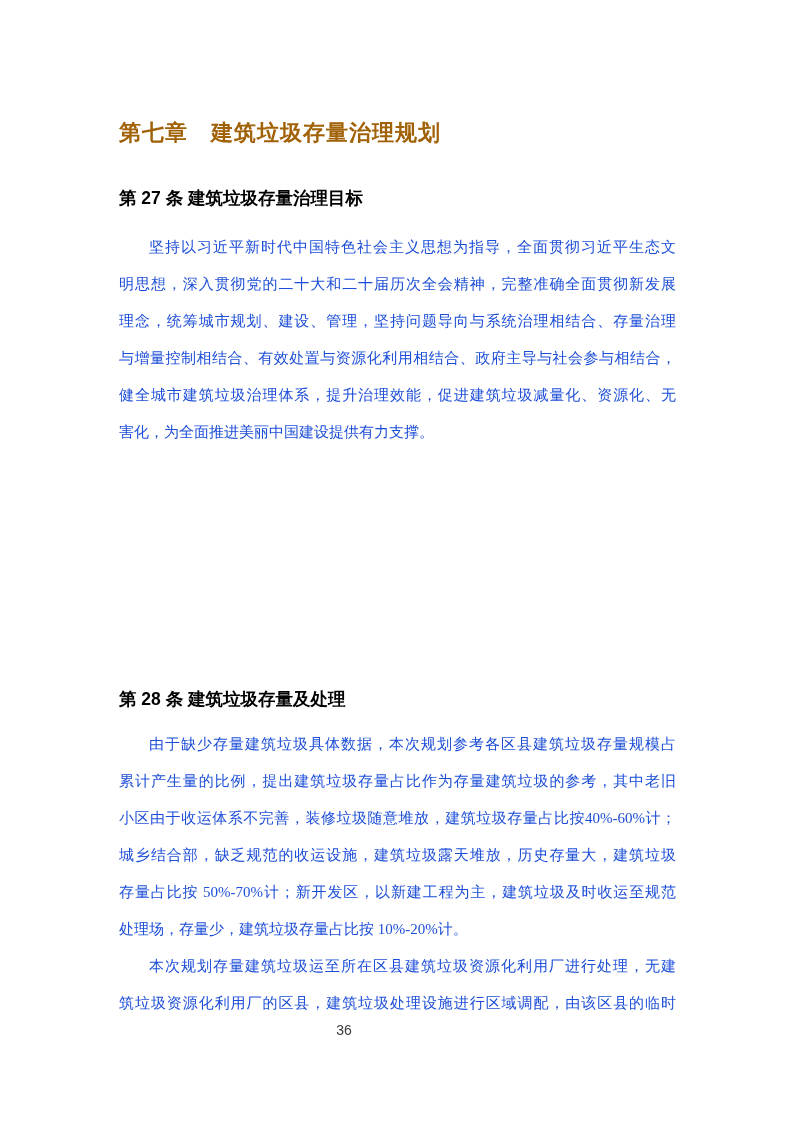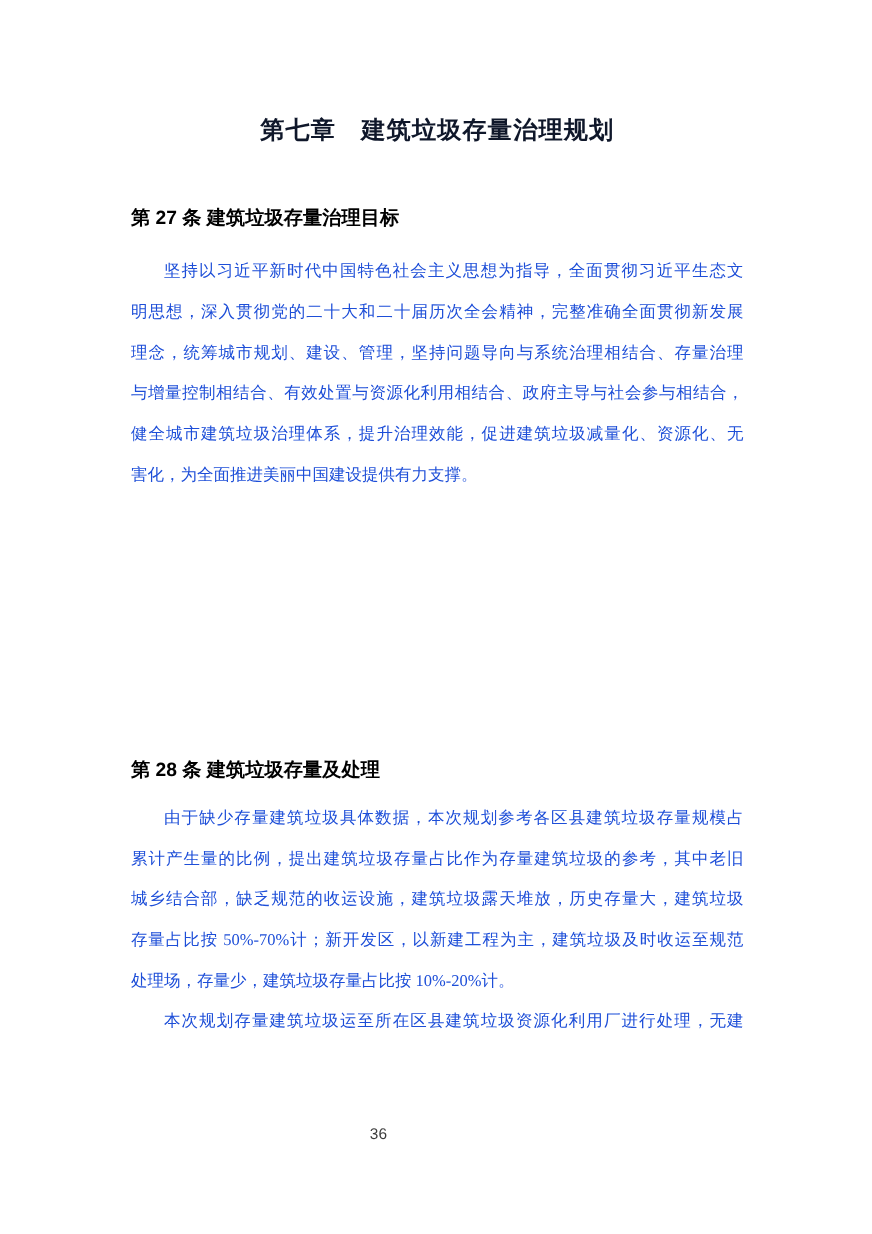--- a/index.html
+++ b/index.html
@@ -15,30 +15,29 @@
     color: #000000;
     overflow: hidden;
   }
   .page {
     position: absolute;
     inset: 0;
     background: #ffffff;
   }
   .chapter-title {
     position: absolute;
-    top: 86px;
+    top: 101px;
     left: 119px;
     width: 557px;
-    text-align: center;
     font-family: "Liberation Sans", "DejaVu Sans", sans-serif;
     font-weight: 700;
     font-size: 22px;
     line-height: 34px;
     letter-spacing: 1px;
-    color: #0f172a;
+    color: #a16207;
   }
   .section-heading {
     position: absolute;
     left: 119px;
     width: 557px;
     font-family: "Liberation Sans", "DejaVu Sans", sans-serif;
     font-weight: 700;
     font-size: 17.5px;
     line-height: 28px;
     color: #000000;
@@ -94,24 +93,26 @@
       <div class="line last">害化，为全面推进美丽中国建设提供有力支撑。</div>
     </div>
   </div>
 
   <h2 class="section-heading" id="heading-28">第 28 条 建筑垃圾存量及处理</h2>
 
   <div class="para-block" id="block-2">
     <div class="para">
       <div class="line first">由于缺少存量建筑垃圾具体数据，本次规划参考各区县建筑垃圾存量规模占</div>
       <div class="line">累计产生量的比例，提出建筑垃圾存量占比作为存量建筑垃圾的参考，其中老旧</div>
+      <div class="line">小区由于收运体系不完善，装修垃圾随意堆放，建筑垃圾存量占比按40%-60%计；</div>
       <div class="line">城乡结合部，缺乏规范的收运设施，建筑垃圾露天堆放，历史存量大，建筑垃圾</div>
       <div class="line">存量占比按 50%-70%计；新开发区，以新建工程为主，建筑垃圾及时收运至规范</div>
       <div class="line last">处理场，存量少，建筑垃圾存量占比按 10%-20%计。</div>
     </div>
     <div class="para">
       <div class="line first">本次规划存量建筑垃圾运至所在区县建筑垃圾资源化利用厂进行处理，无建</div>
+      <div class="line">筑垃圾资源化利用厂的区县，建筑垃圾处理设施进行区域调配，由该区县的临时</div>
     </div>
   </div>
 
   <div class="page-number">36</div>
 
 </div>
 
 </body></html>

